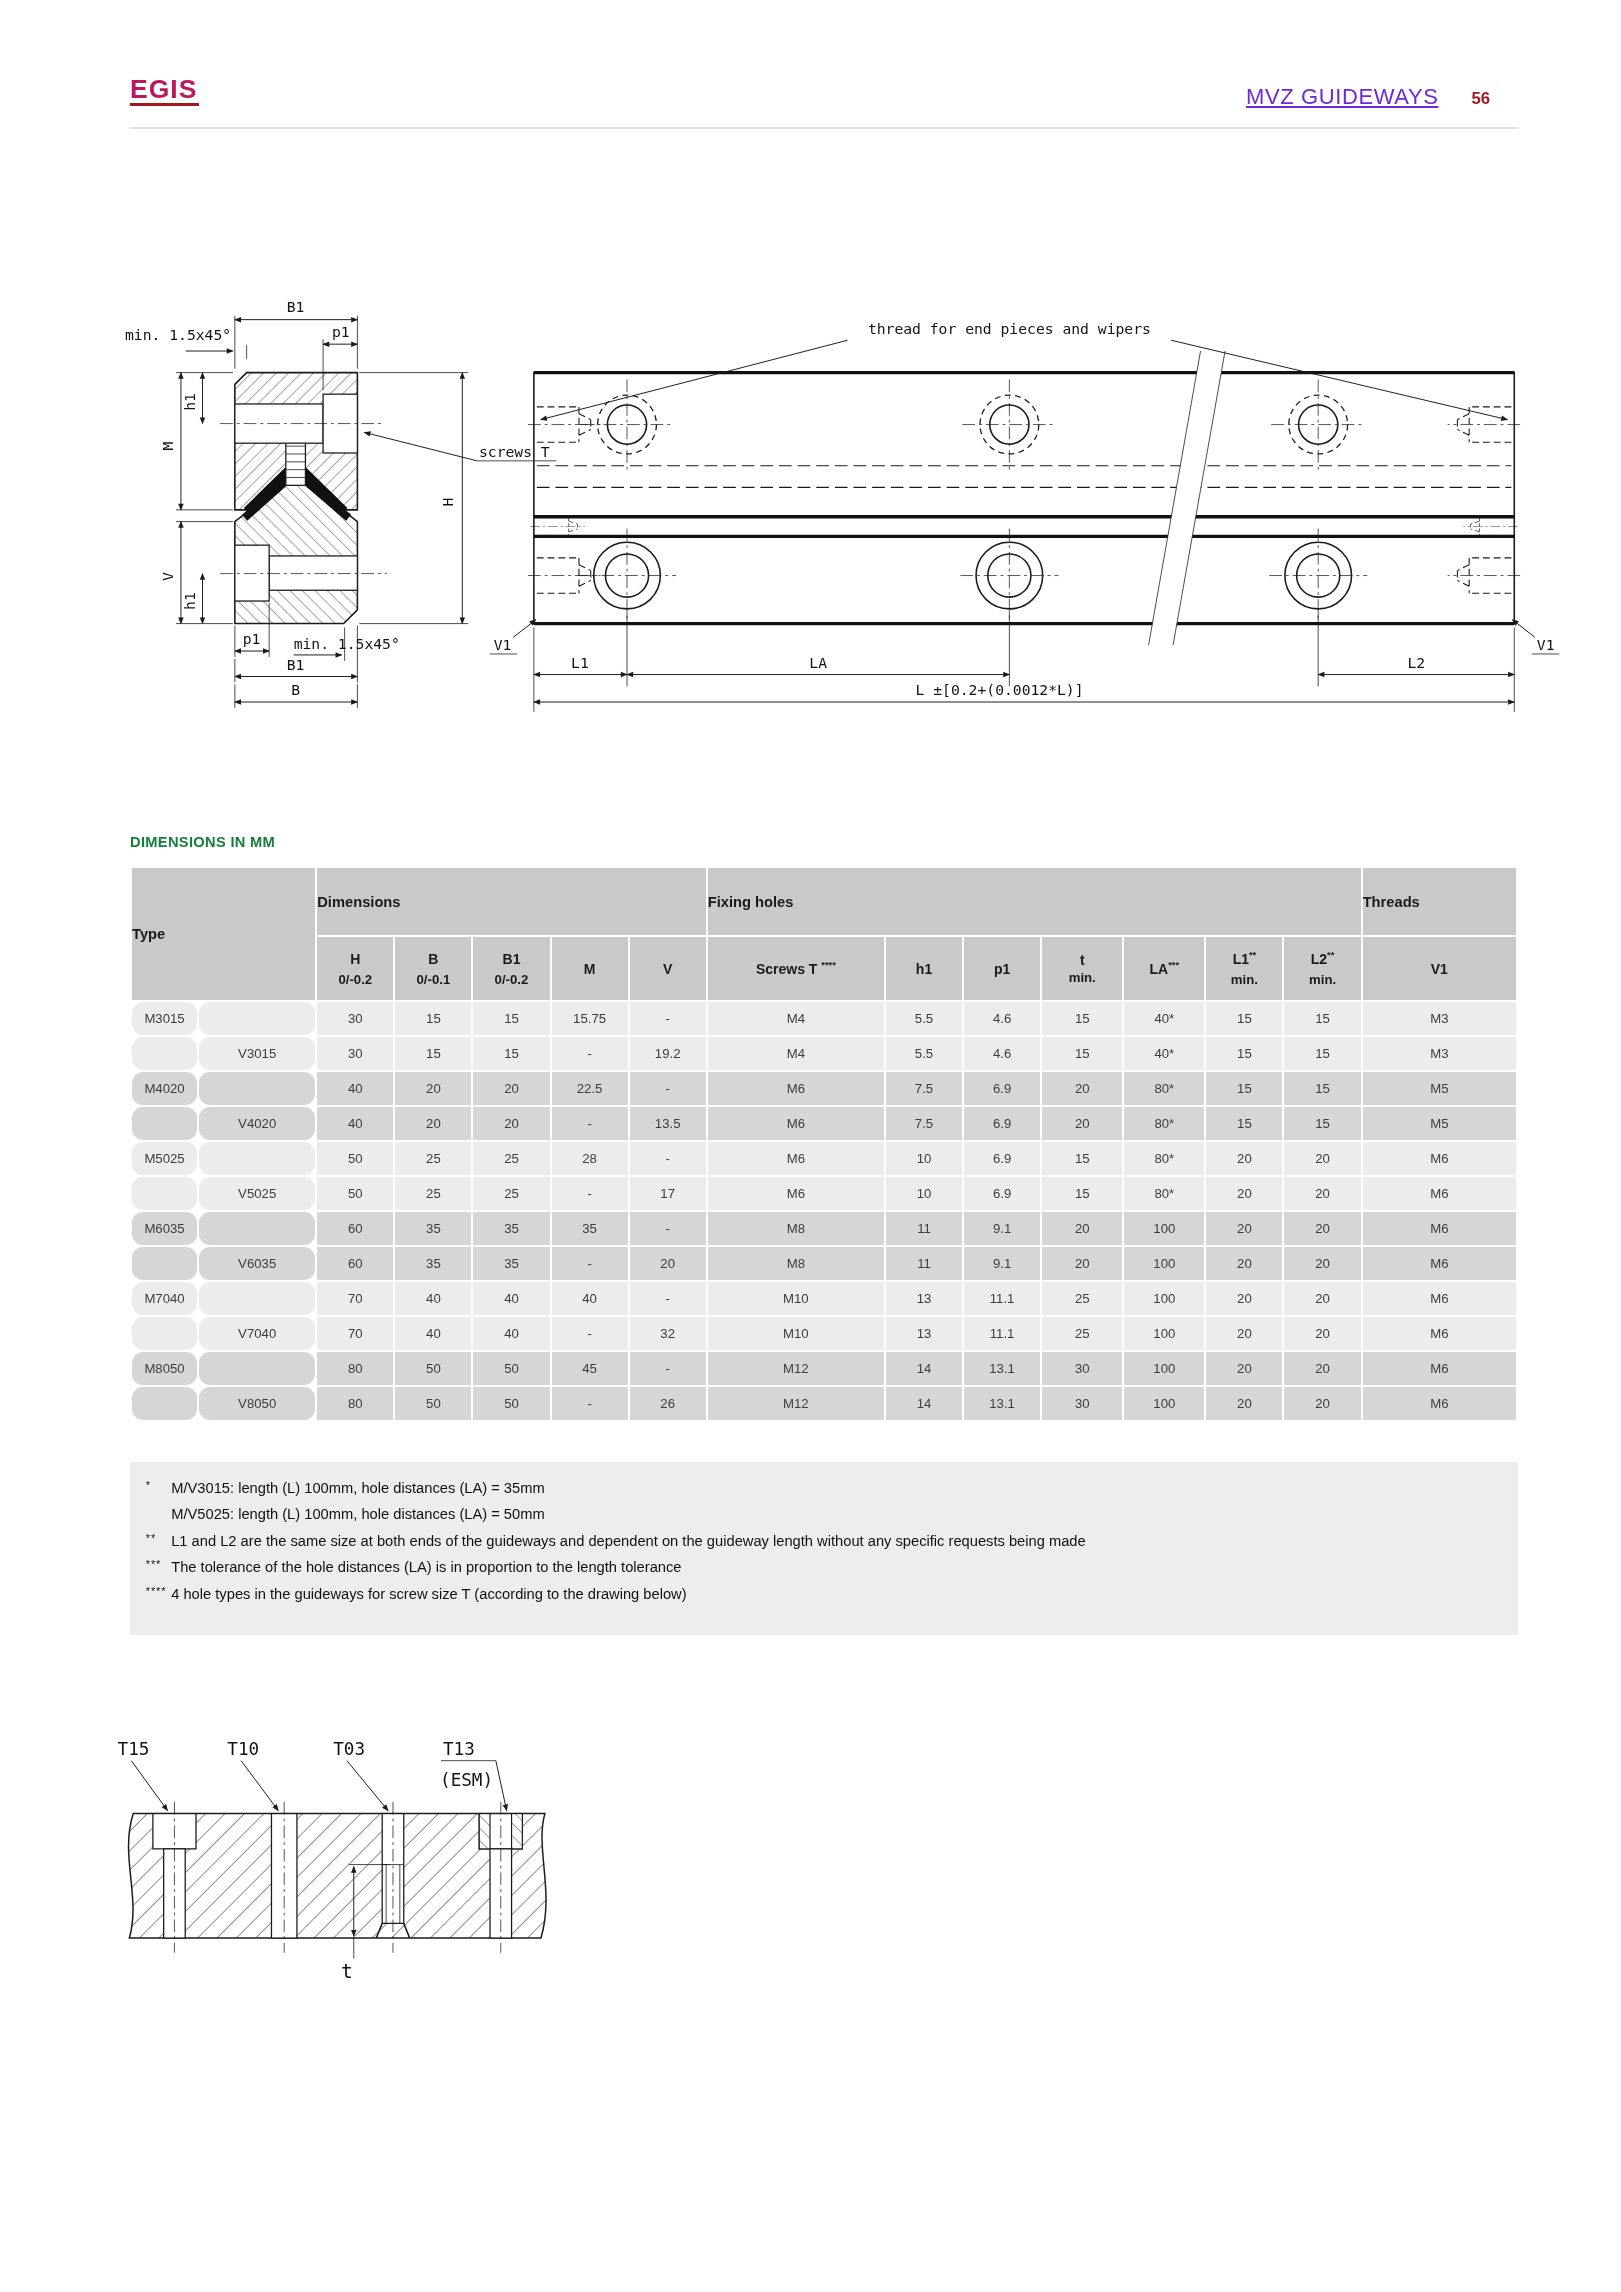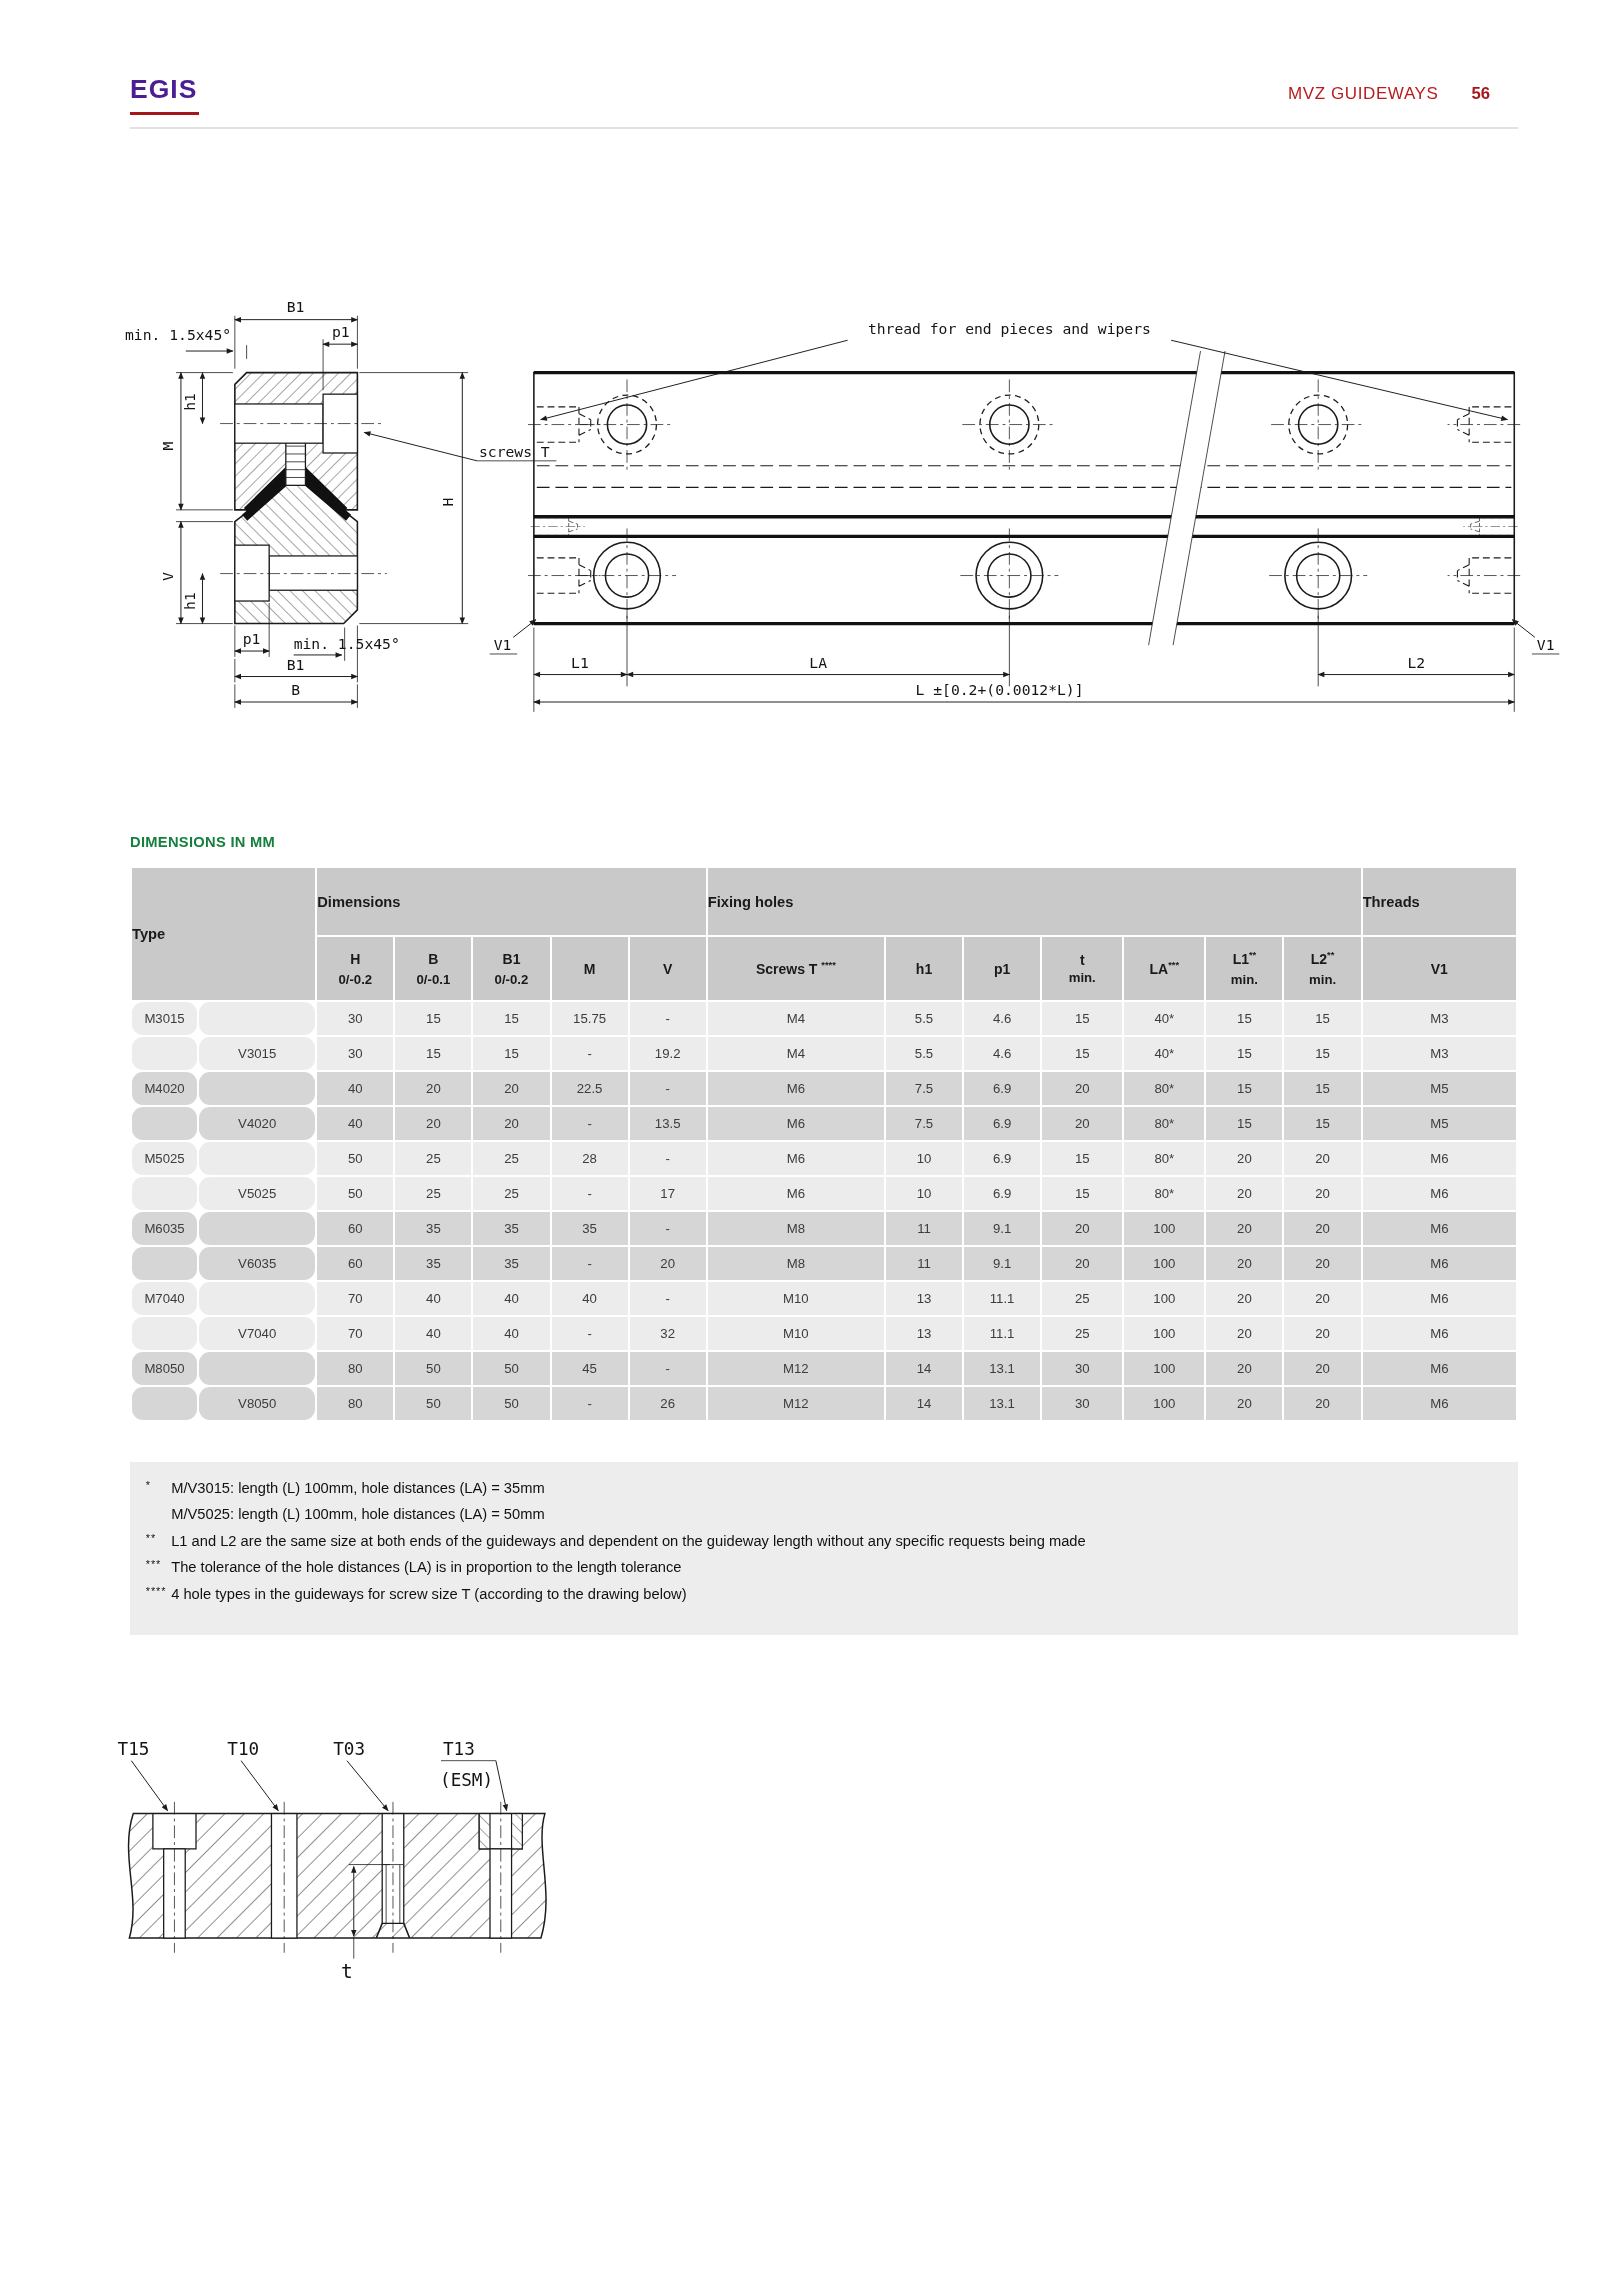--- a/index.html
+++ b/index.html
@@ -1,22 +1,22 @@
 <!DOCTYPE html>
 <html><head>
 <meta charset="utf-8">
 <style>
   html,body{margin:0;padding:0;background:#888;}
   .page{position:relative;width:1621px;height:2293px;background:#ffffff;overflow:hidden;
         font-family:"Liberation Sans",sans-serif;color:#1a1a1a;}
   
   .logo{position:absolute;left:130px;top:76px;font-weight:bold;font-size:26.5px;letter-spacing:1px;
-        color:#4c1d95;border-bottom:3.9px solid #a6171c;line-height:1;padding:0 2px 9px 0;}
+        color:#be185d;border-bottom:3.9px solid #a6171c;line-height:1;padding:0 2px 0 0;}
   .header-right{position:absolute;top:84px;right:131px;display:flex;align-items:baseline;}
-  .header-title{font-size:17px;letter-spacing:0.6px;color:#b91c1c;}
+  .header-title{font-size:22px;letter-spacing:0.6px;color:#6d28d9;text-decoration:underline;}
   .header-page{font-size:16.7px;font-weight:bold;color:#a6171c;margin-left:33px;}
   .rule{position:absolute;left:130px;top:127px;width:1388px;height:2px;background:#e2e2e2;}
   
   svg.draw{position:absolute;overflow:visible;}
   .oln{fill:none;stroke:#1b1b1b;stroke-width:1.6px;}
   .bold{fill:none;stroke:#111;stroke-width:3.4px;}
   .vbold{fill:none;stroke:#111;stroke-width:8px;}
   .dim{fill:none;stroke:#1b1b1b;stroke-width:1px;}
   .ext{fill:none;stroke:#1b1b1b;stroke-width:.8px;}
   .cl{fill:none;stroke:#1b1b1b;stroke-width:.75px;stroke-dasharray:13 4 3 4;}

